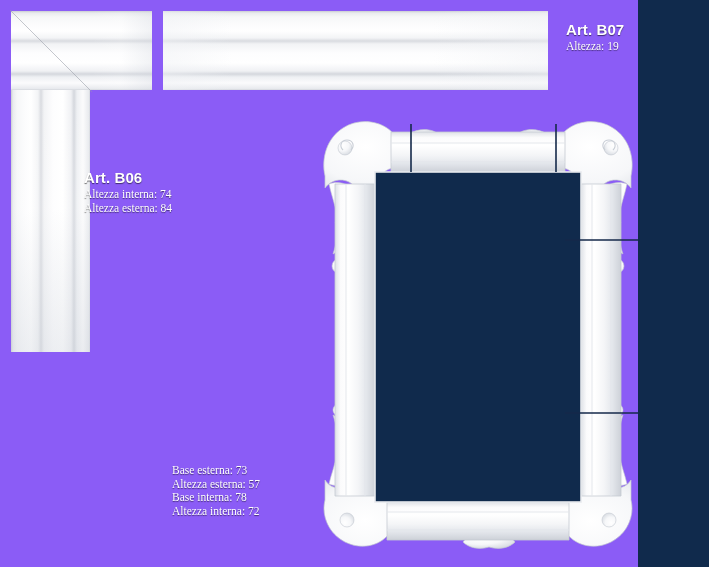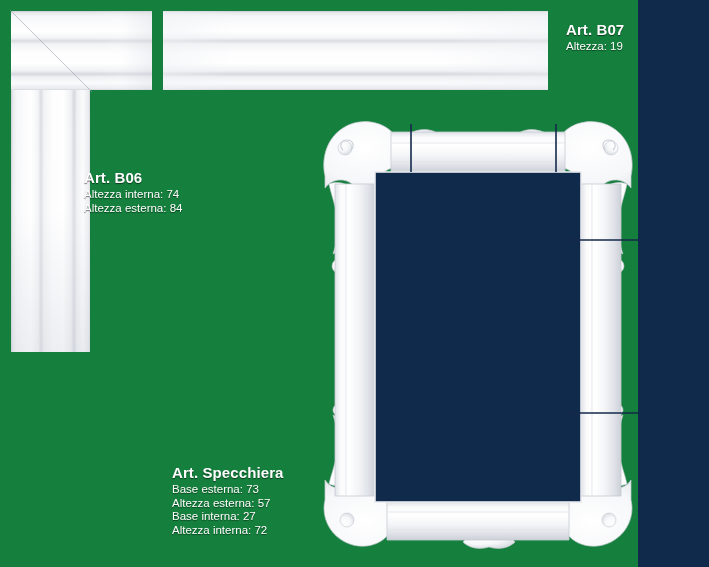--- a/index.html
+++ b/index.html
@@ -3,33 +3,34 @@
 <meta charset="utf-8">
 <title>Catalogo Cornici</title>
 <style>
   html,body{margin:0;padding:0;}
   body{
     width:709px;height:567px;overflow:hidden;
     background:#102a4c;
     font-family:"Liberation Sans", sans-serif;
     -webkit-font-smoothing:antialiased;
   }
-  #stage{position:relative;width:638px;height:567px;background:#15803d;overflow:hidden;}
+  #stage{position:relative;width:638px;height:567px;background:#8b5cf6;overflow:hidden;}
 
   
   .label{position:absolute;color:#ffffff;line-height:1.0;}
   .label .title{
     font-size:15px;font-weight:bold;letter-spacing:.1px;
     margin:0 0 4px 0;white-space:nowrap;
     text-shadow:0 1px 1px rgba(0,0,0,.55);
   }
   .label .line{
     font-size:11.5px;font-weight:normal;white-space:nowrap;
     margin:0 0 2px 0;
     text-shadow:0 1px 1px rgba(0,0,0,.5);
+    font-family:Liberation Serif, serif;
   }
 
   
   #b06{position:absolute;left:11px;top:11px;width:141px;height:341px;}
   #b06 .vert{
     position:absolute;left:0;top:0;width:79px;height:341px;
     background:
       linear-gradient(to right,
         #c9ccd1 0px,#e9ebee 2px,#f6f7f8 6px,#fcfcfd 14px,
         #ffffff 20px,#f3f4f6 27px,#d9dbe0 30px,#f2f3f5 33px,
@@ -242,20 +243,19 @@
   </div>
 
   <div class="label" id="lbl-b06">
     <div class="title">Art. B06</div>
     <div class="line">Altezza interna: 74</div>
     <div class="line">Altezza esterna: 84</div>
   </div>
 
 
   <div class="label" id="lbl-spec">
-    <div class="title">Art. Specchiera</div>
     <div class="line">Base esterna: 73</div>
     <div class="line">Altezza esterna: 57</div>
-    <div class="line">Base interna: 27</div>
+    <div class="line">Base interna: 78</div>
     <div class="line">Altezza interna: 72</div>
   </div>
 
 </div>
 
 </body></html>

